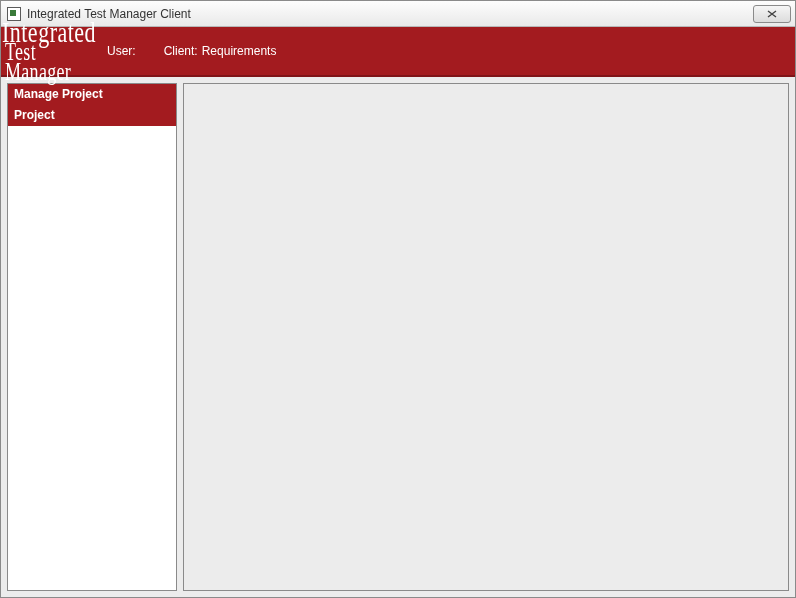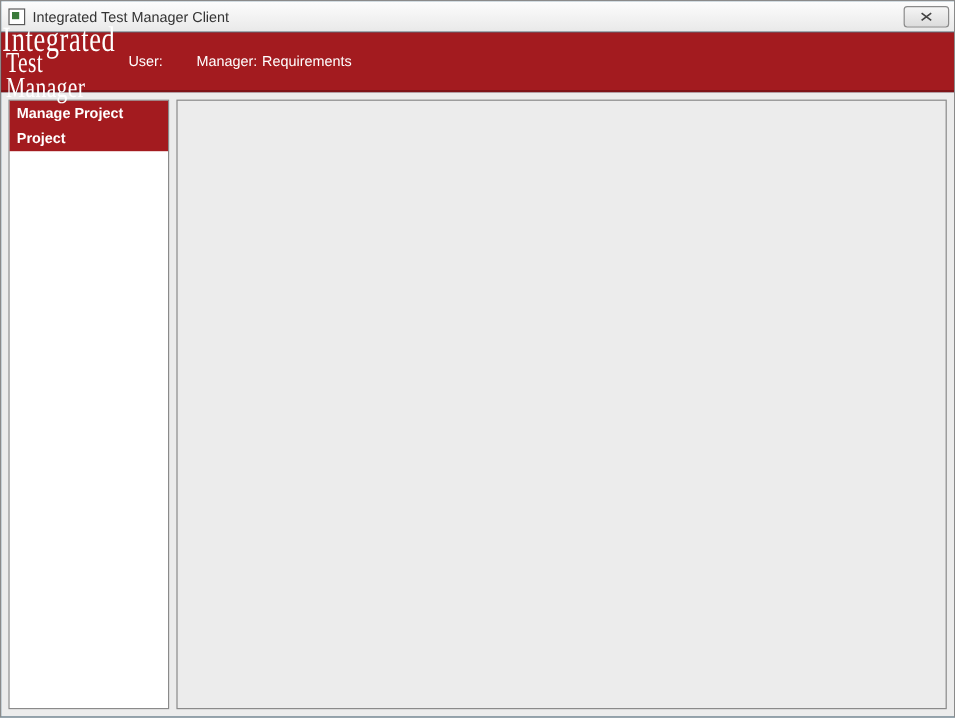--- a/index.html
+++ b/index.html
@@ -98,21 +98,21 @@
     }
     .status-pair { display: flex; gap: 4px; }
     .body-area {
       flex: 1;
       display: flex;
       padding: 6px;
       gap: 6px;
       background: #ececec;
     }
     .sidebar {
-      width: 134px;
+      width: 170px;
       background: #ffffff;
       border: 1px solid #8a8a8a;
       display: flex;
       flex-direction: column;
     }
     .nav-block {
       background: #a31b1f;
     }
     .nav-item {
       color: #fff;
@@ -146,21 +146,21 @@
   <div class="header-band">
     <div class="logo">
       <div class="logo-line1">Integrated</div>
       <div class="logo-line2">Test Manager</div>
     </div>
     <div class="header-status">
       <div class="status-pair">
         <span>User:</span>
       </div>
       <div class="status-pair">
-        <span>Manager:</span>
+        <span>Client:</span>
         <span>Requirements</span>
       </div>
     </div>
   </div>
 
   <div class="body-area">
     <div class="sidebar">
       <div class="nav-block">
         <div class="nav-item">Manage Project</div>
         <div class="nav-item">Project</div>

